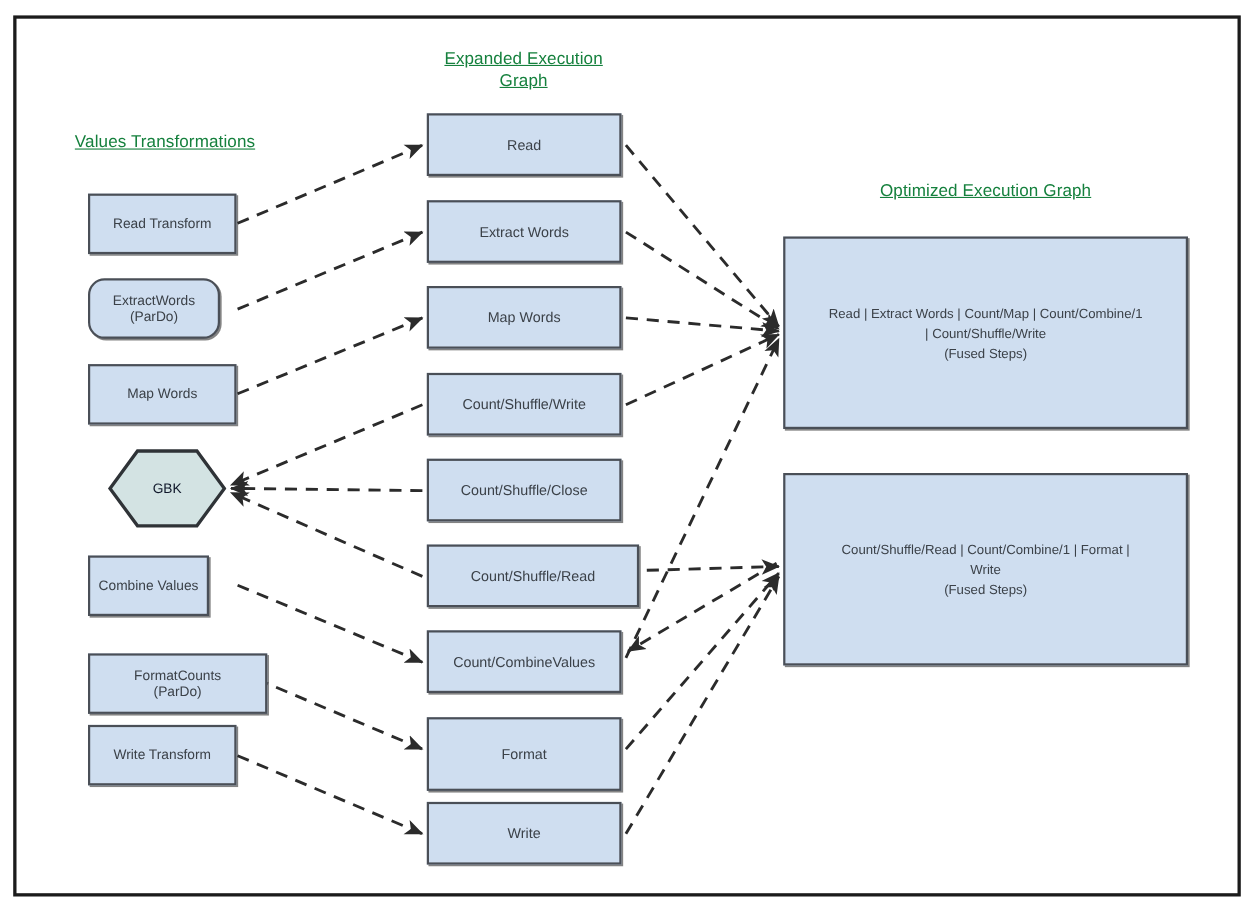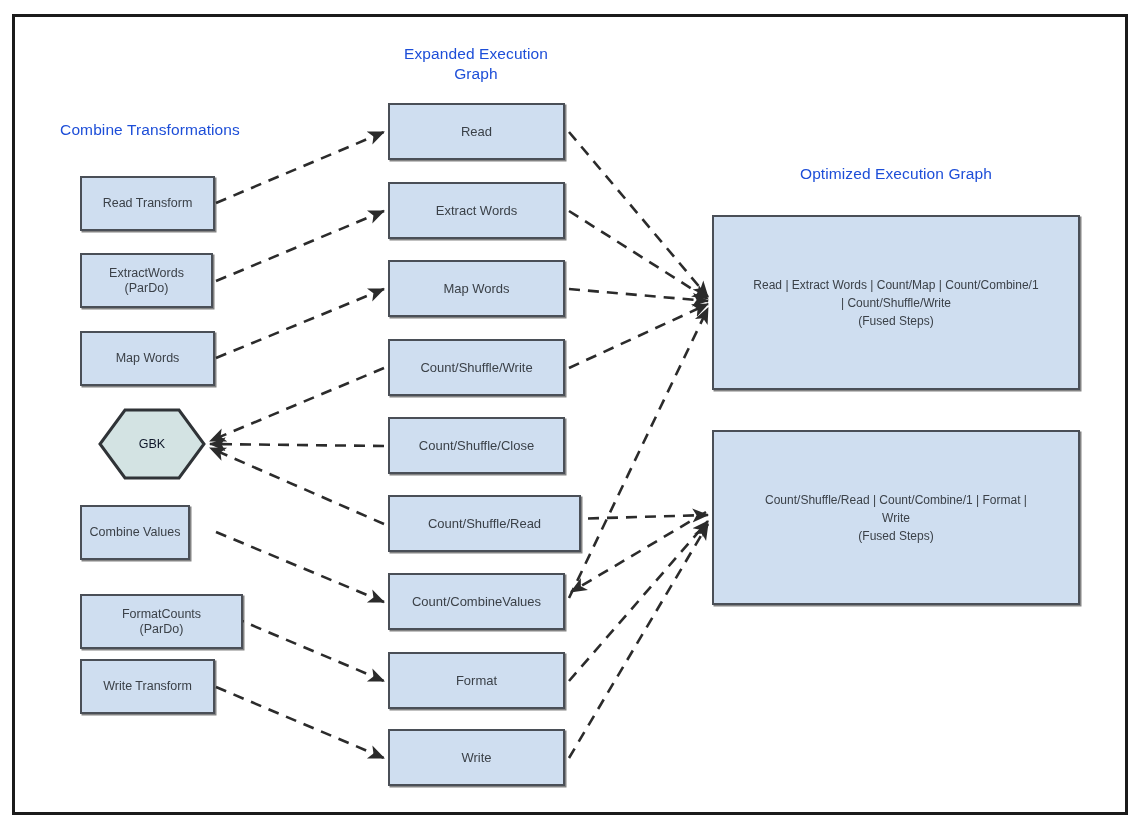--- a/index.html
+++ b/index.html
@@ -32,26 +32,27 @@
   #edge-layer {
     position: absolute;
     left: 0;
     top: 0;
     width: 1141px;
     height: 831px;
     pointer-events: none;
   }
   .col-title {
     position: absolute;
-    color: #1d4ed8;
+    color: #15803d;
     font-size: 15.5px;
     line-height: 20px;
     text-align: center;
     letter-spacing: 0.1px;
     white-space: pre-line;
+    text-decoration: underline;
   }
   .node {
     position: absolute;
     box-sizing: border-box;
     background: #cfdef0;
     border: 2px solid #4a4f57;
     box-shadow: 1.5px 1.5px 0 0 rgba(30,30,30,0.55);
     display: flex;
     align-items: center;
     justify-content: center;
@@ -122,30 +123,30 @@
       <line x1="569" y1="598" x2="708" y2="308"></line>
 
       <line x1="569" y1="519" x2="708" y2="515"></line>
       <line x1="569" y1="681" x2="708" y2="521"></line>
       <line x1="569" y1="758" x2="708" y2="524"></line>
 
       <line x1="706" y1="512" x2="571" y2="592"></line>
     </g>
   </svg>
 
-  <div class="col-title" style="left:40px; top:120px; width:220px;">Combine Transformations</div>
+  <div class="col-title" style="left:40px; top:120px; width:220px;">Values Transformations</div>
 
   <div class="col-title" style="left:366px; top:44px; width:220px;">Expanded Execution
 Graph</div>
 
   <div class="col-title" style="left:776px; top:164px; width:240px;">Optimized Execution Graph</div>
 
   <div class="node" style="left:80px; top:176px; width:135px; height:55px;">Read Transform</div>
 
-  <div class="node" style="left:80px; top:253px; width:133px; height:55px;">ExtractWords
+  <div class="node" style="left:80px; top:253px; width:120px; height:55px;border-radius:15px;">ExtractWords
 (ParDo)</div>
 
   <div class="node" style="left:80px; top:331px; width:135px; height:55px;">Map Words</div>
 
   <div class="hex" style="left:98px; top:408px; width:108px; height:72px;">
     <svg class="hex-shape" viewBox="0 0 108 72" xmlns="http://www.w3.org/2000/svg">
       <polygon points="27,2 81,2 106,36 81,70 27,70 2,36" fill="#d3e3e3" stroke="#2f3337" stroke-width="3"></polygon>
     </svg>
     <span class="hex-label">GBK</span>
   </div>
@@ -164,21 +165,21 @@
   <div class="node mid" style="left:388px; top:260px; width:177px; height:57px;">Map Words</div>
 
   <div class="node mid" style="left:388px; top:339px; width:177px; height:57px;">Count/Shuffle/Write</div>
 
   <div class="node mid" style="left:388px; top:417px; width:177px; height:57px;">Count/Shuffle/Close</div>
 
   <div class="node mid" style="left:388px; top:495px; width:193px; height:57px;">Count/Shuffle/Read</div>
 
   <div class="node mid" style="left:388px; top:573px; width:177px; height:57px;">Count/CombineValues</div>
 
-  <div class="node mid" style="left:388px; top:652px; width:177px; height:57px;">Format</div>
+  <div class="node mid" style="left:388px; top:652px; width:177px; height:67px;">Format</div>
 
   <div class="node mid" style="left:388px; top:729px; width:177px; height:57px;">Write</div>
 
   <div class="node fused" style="left:712px; top:215px; width:368px; height:175px;">Read | Extract Words | Count/Map | Count/Combine/1
 | Count/Shuffle/Write
 (Fused Steps)</div>
 
   <div class="node fused" style="left:712px; top:430px; width:368px; height:175px;">Count/Shuffle/Read | Count/Combine/1 | Format |
 Write
 (Fused Steps)</div>

